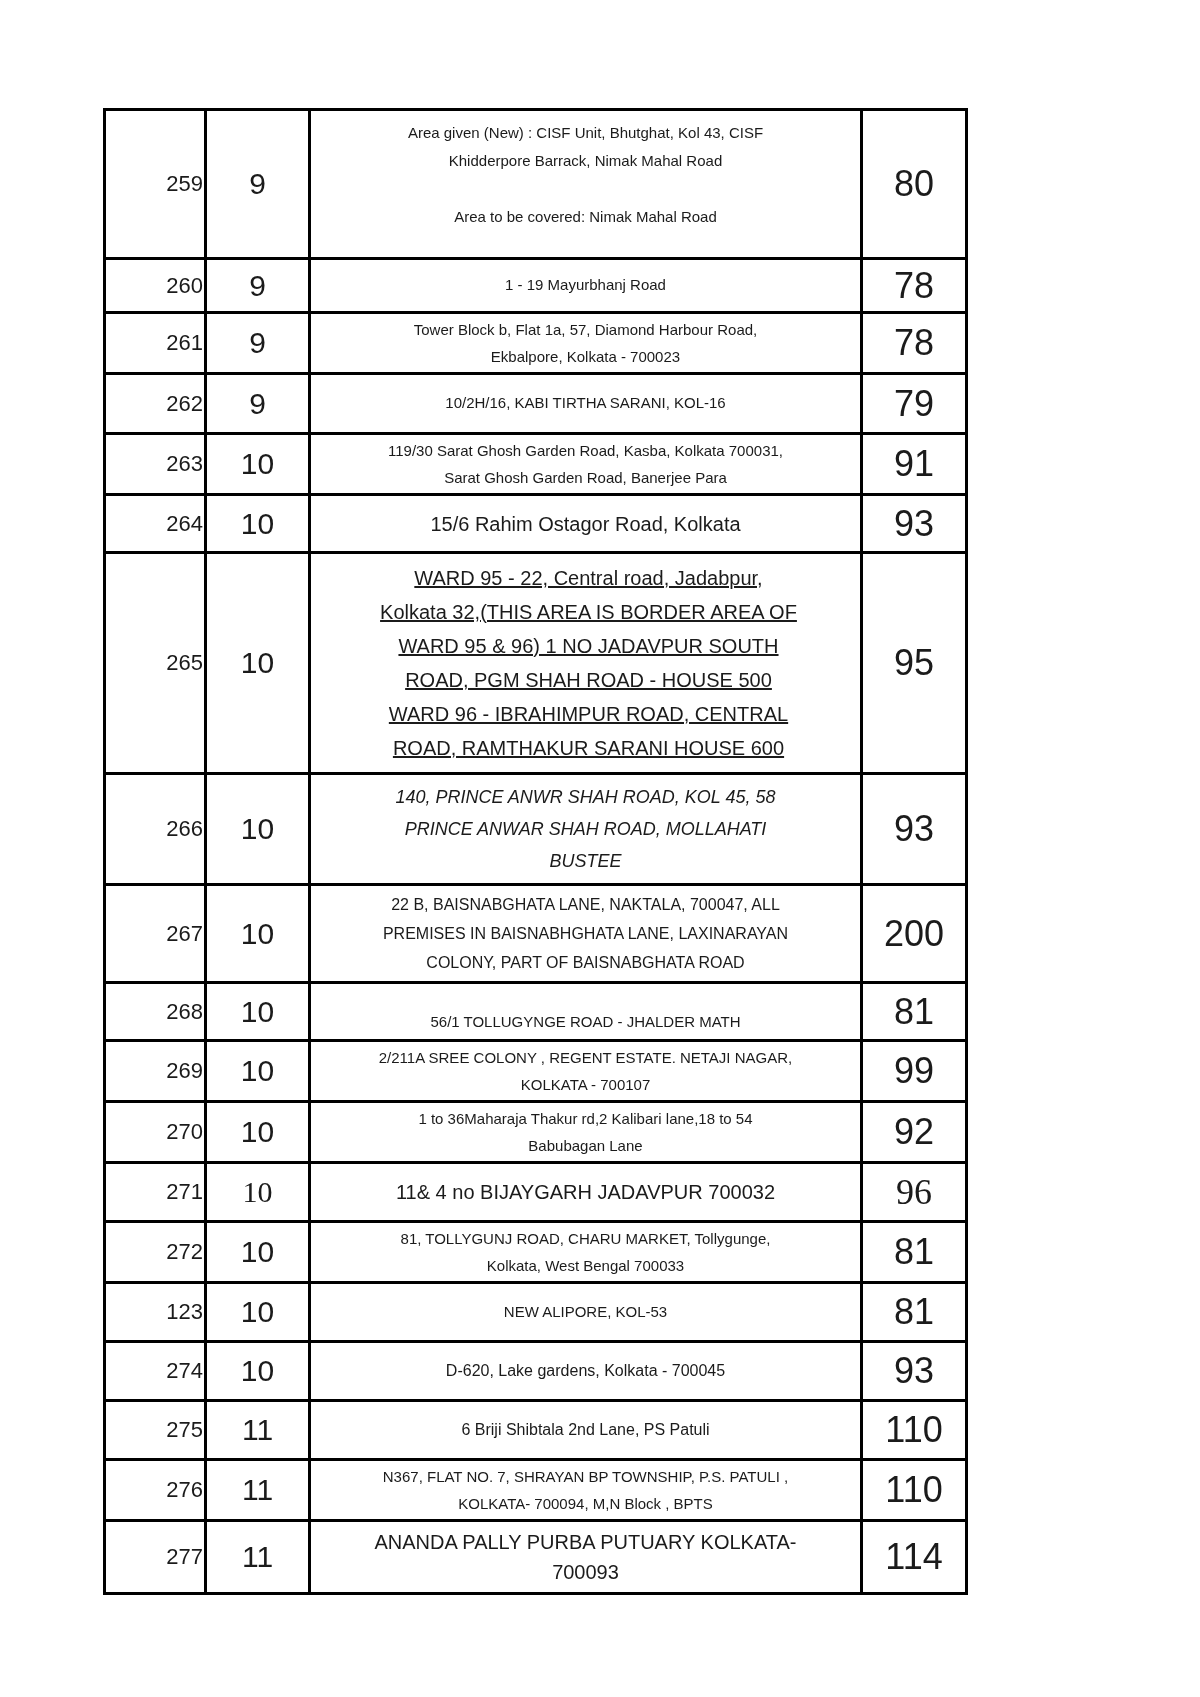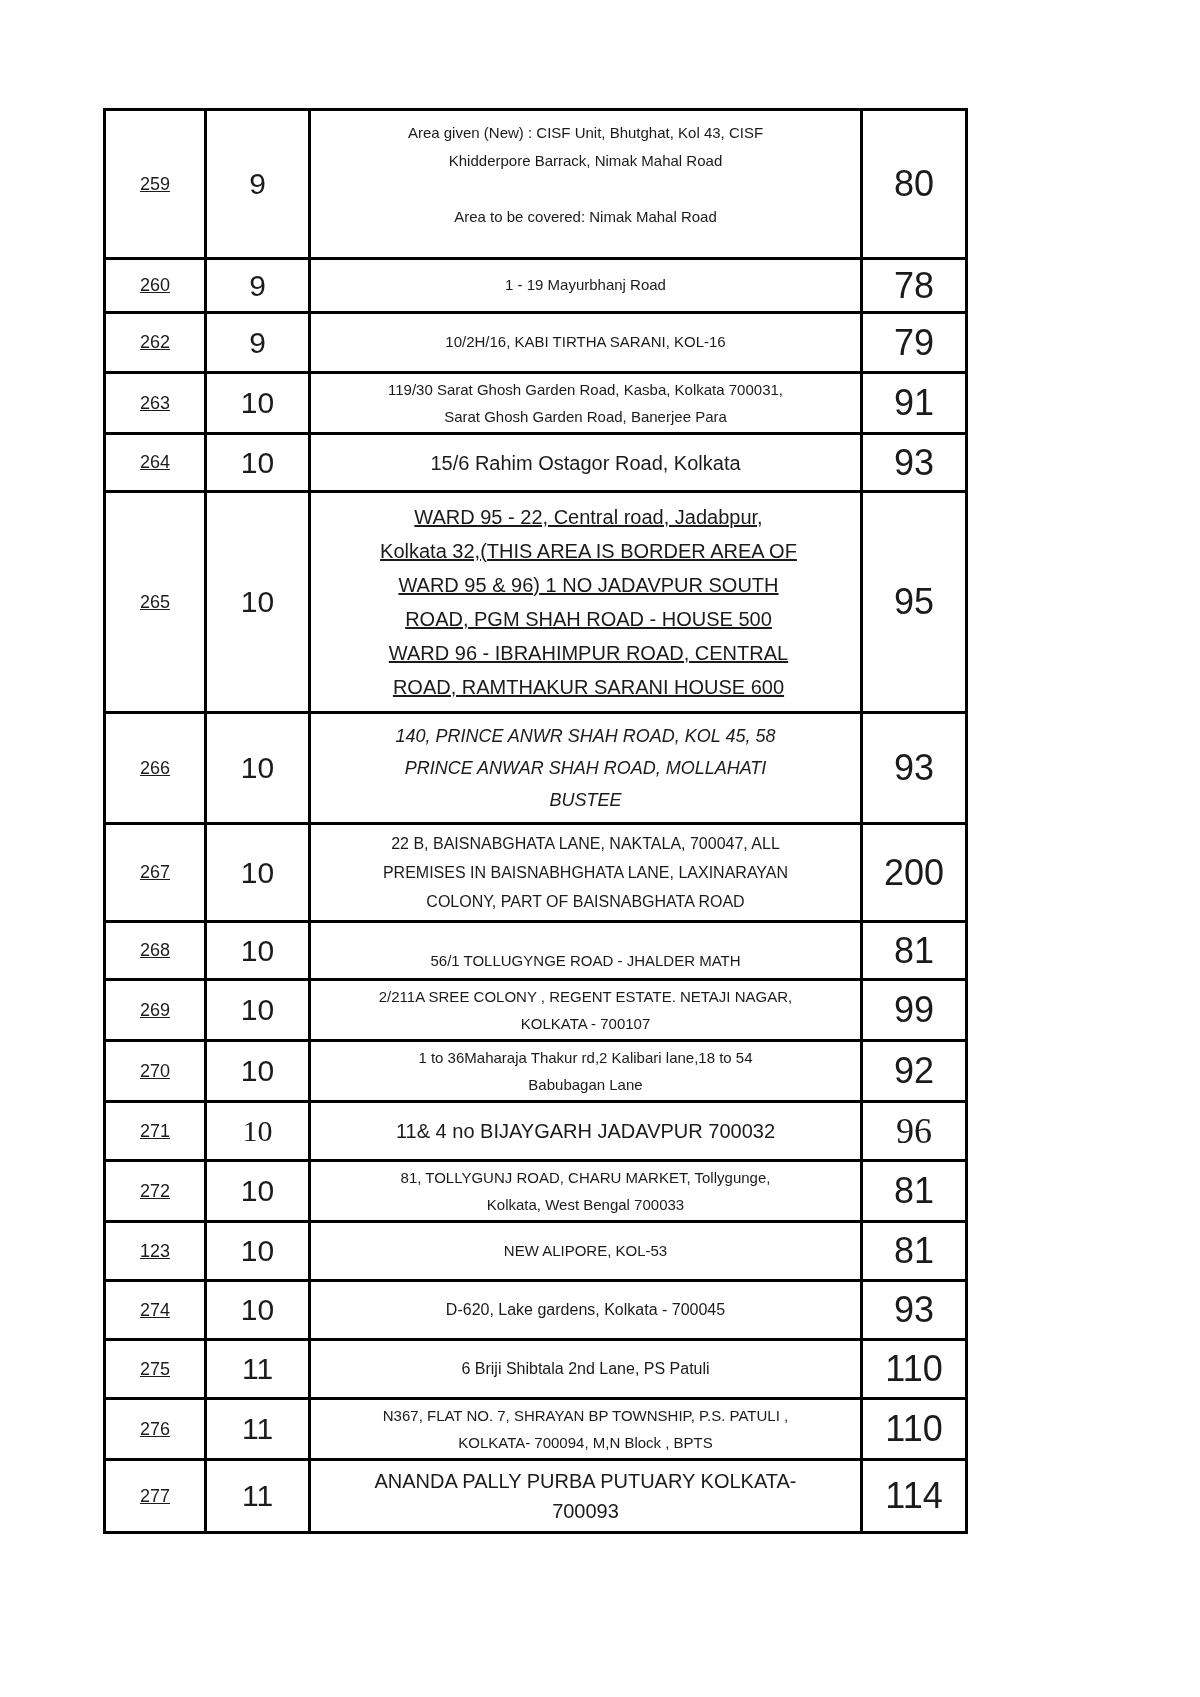--- a/index.html
+++ b/index.html
@@ -14,21 +14,21 @@
   }
   table.wtable td{
     border:3px solid #000000;
     overflow:hidden;
     vertical-align:middle;
   }
   col.c1{width:101px}
   col.c2{width:104px}
   col.c3{width:552px}
   col.c4{width:105px}
-  td.sl{text-align:center;font-size:18px;text-decoration:underline;}
+  td.sl{text-align:right;font-size:22px;}
   td.ward{text-align:center;font-size:30px;}
   td.count{text-align:center;font-size:36px;}
   td.area{
     font-size:15px;line-height:1.5;
     padding:2px 8px;white-space:pre-line;
   }
   .al-left{text-align:center}
   .al-center{text-align:center}
   .va-top{vertical-align:top !important;padding-top:8px !important;}
   .va-bottom{vertical-align:bottom !important;padding-bottom:6px !important;}
@@ -67,20 +67,27 @@
         <td class="count">80</td>
       </tr>
 
       <tr style="height:54px">
         <td class="sl">260</td>
         <td class="ward">9</td>
         <td class="area al-left">1 - 19 Mayurbhanj Road</td>
         <td class="count">78</td>
       </tr>
 
+      <tr style="height:59px">
+        <td class="sl">261</td>
+        <td class="ward">9</td>
+        <td class="area al-center lh27">Tower Block b, Flat 1a, 57, Diamond Harbour Road,
+Ekbalpore, Kolkata - 700023</td>
+        <td class="count">78</td>
+      </tr>
 
       <tr style="height:60px">
         <td class="sl">262</td>
         <td class="ward">9</td>
         <td class="area al-center">10/2H/16, KABI TIRTHA SARANI, KOL-16</td>
         <td class="count">79</td>
       </tr>
 
       <tr style="height:60px">
         <td class="sl">263</td>

